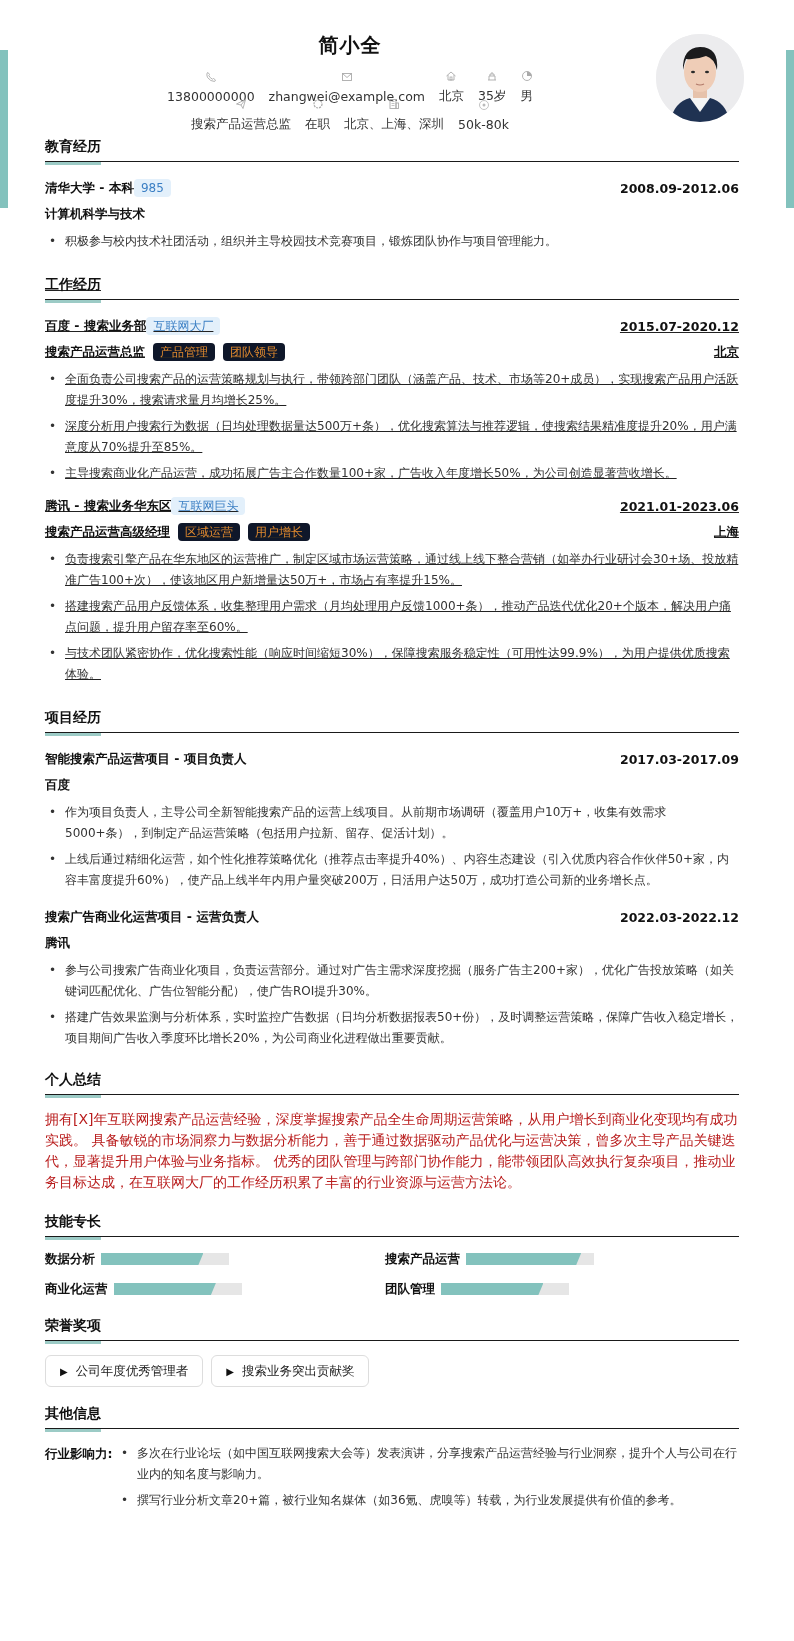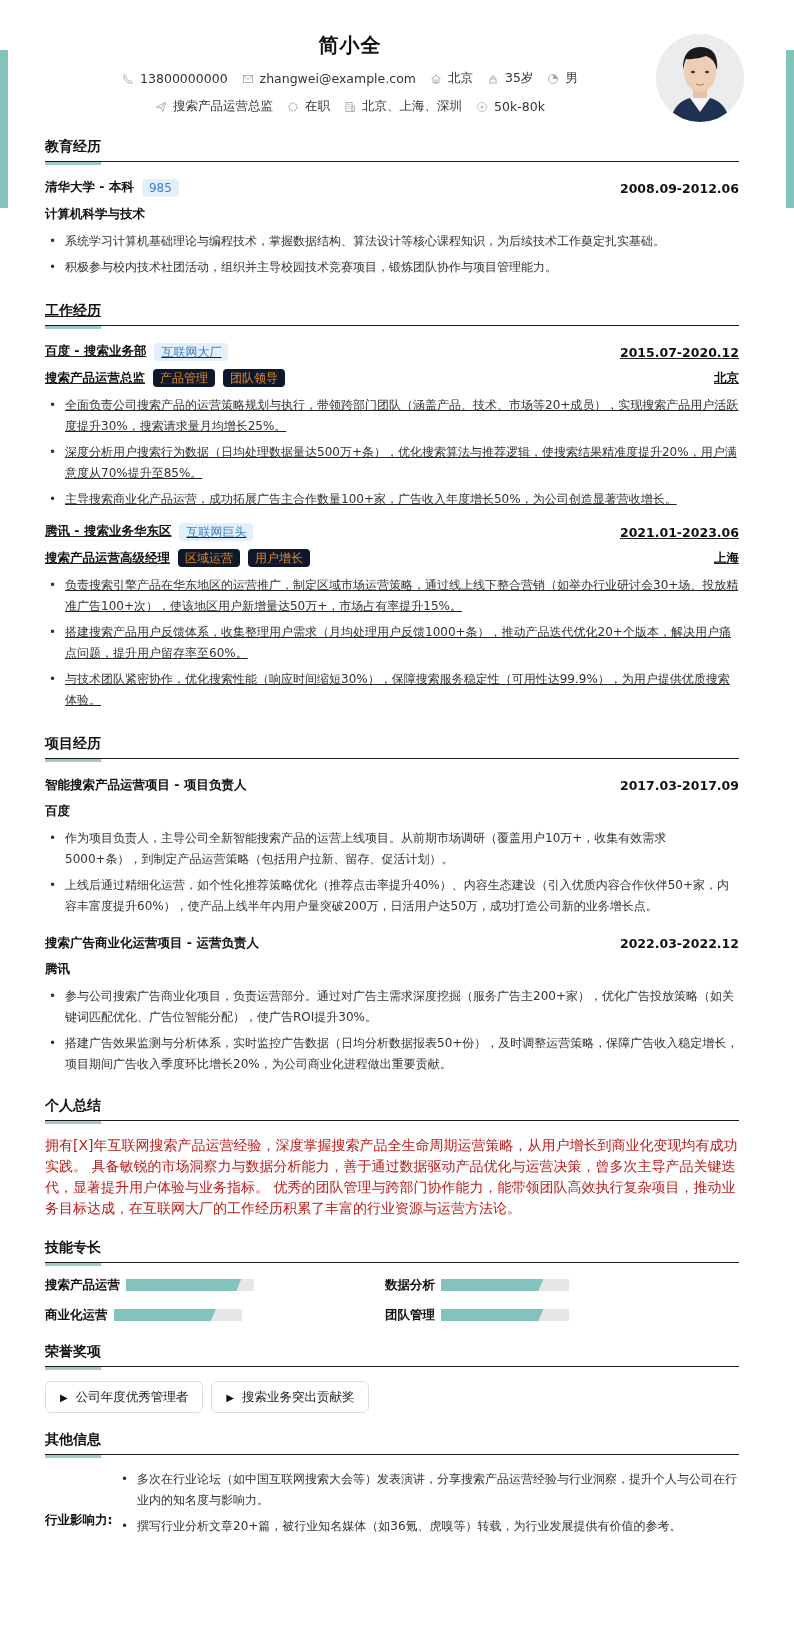--- a/index.html
+++ b/index.html
@@ -13,32 +13,32 @@
   }
   .side-bar { position: absolute; top: 50px; width: 8px; height: 158px; background: #83c2bd; }
   .side-bar.left { left: 0; }
   .side-bar.right { right: 0; }
 
   .header { position: absolute; top: 14px; left: 0; width: 794px; height: 120px; text-decoration: underline; }
   .name { position: absolute; top: 18px; left: 0; width: 700px; text-align: center; font-size: 20px; font-weight: bold; color: #111; letter-spacing: 1px; }
   .contact-row { position: absolute; left: 0; width: 700px; display: flex; justify-content: center; align-items: center; gap: 14px; font-size: 12.5px; color: #333; }
   .contact-row.r1 { top: 56px; }
   .contact-row.r2 { top: 84px; }
-  .ci { display: flex; align-items: center; gap: 6px; }
+  .ci { display: flex; align-items: center; gap: 6px; flex-direction: column; }
   .ci svg { width: 12px; height: 12px; }
   .avatar { position: absolute; top: 20px; left: 656px; width: 88px; height: 88px; border-radius: 50%; background: #ececee; overflow: hidden; }
 
   .content { position: absolute; top: 136px; left: 45px; width: 694px; }
   .section { margin-bottom: 14px; }
   .section-title { position: relative; font-size: 14px; font-weight: bold; color: #111; padding-bottom: 6px; border-bottom: 1.5px solid #1a1a1a; margin-bottom: 14px; height: 26px; line-height: 20px; }
   .section-title::after { content: ""; position: absolute; left: 0; bottom: -4px; width: 56px; height: 3px; background: #9ccbc6; }
 
   .entry { margin-bottom: 10px; }
   .entry-head { display: flex; justify-content: space-between; align-items: center; height: 24px; font-weight: bold; font-size: 12.5px; color: #111; }
-  .entry-head .left { display: flex; gap: 8px; }
+  .entry-head .left { display: flex; align-items: center; }
   .entry-sub { display: flex; justify-content: space-between; align-items: center; height: 28px; font-weight: bold; font-size: 12.5px; color: #111; }
   .entry-sub .left { display: flex; align-items: center; gap: 8px; }
   .tag { display: inline-block; padding: 1px 7px; border-radius: 4px; font-weight: normal; font-size: 12px; line-height: 16px; }
   .tag.blue { background: #e3f0fb; color: #3b7fc4; }
   .tag.orange { background: #0f172a; color: #e08a2e; }
 
   ul.bullets { list-style: none; }
   ul.bullets li { position: relative; padding-left: 20px; line-height: 21px; font-size: 12px; color: #333; margin: 3px 0 5px; }
   ul.bullets li::before { content: "•"; position: absolute; left: 4px; top: 0; color: #333; }
 
@@ -47,21 +47,21 @@
   .skills { display: grid; grid-template-columns: 340px 340px; row-gap: 14px; margin-bottom: 10px; }
   .skill { display: flex; align-items: center; gap: 6px; font-weight: bold; font-size: 12.5px; color: #111; height: 16px; }
   .skill-bar { position: relative; width: 128px; height: 12px; background: #e6e6e6; }
   .skill-fill { position: absolute; top: 0; left: 0; height: 12px; background: #83c2bd; clip-path: polygon(0 0, 100% 0, calc(100% - 5px) 100%, 0 100%); }
 
   .awards { display: flex; gap: 8px; margin-bottom: 16px; }
   .award { display: flex; align-items: center; gap: 8px; border: 1px solid #ddd; border-radius: 6px; padding: 6px 14px; font-size: 12.5px; color: #222; background: #fff; height: 32px; }
   .award .tri { font-size: 10px; color: #111; }
 
   .other-row { display: flex; }
-  .other-label { font-weight: bold; font-size: 12.5px; width: 72px; line-height: 21px; color: #111; flex-shrink: 0; margin-top: 40px; }
+  .other-label { font-weight: bold; font-size: 12.5px; width: 72px; line-height: 21px; color: #111; flex-shrink: 0; }
   .other-row ul.bullets li { margin: 3px 0 5px; }
 </style>
 </head>
 <body>
 
 <div class="side-bar left"></div>
 <div class="side-bar right"></div>
 
 <div class="header">
   <div class="name">简小全</div>
@@ -156,21 +156,20 @@
         <div class="left">
           <span>清华大学 - 本科</span>
           <span class="tag blue">985</span>
         </div>
         <span>2008.09-2012.06</span>
       </div>
       <div class="entry-sub">
         <span>计算机科学与技术</span>
       </div>
       <ul class="bullets">
-        <li>系统学习计算机基础理论与编程技术，掌握数据结构、算法设计等核心课程知识，为后续技术工作奠定扎实基础。</li>
         <li>积极参与校内技术社团活动，组织并主导校园技术竞赛项目，锻炼团队协作与项目管理能力。</li>
       </ul>
     </div>
   </div>
 
   <div class="section" style="margin-top:22px;text-decoration:underline;">
     <div class="section-title">工作经历</div>
 
     <div class="entry">
       <div class="entry-head">
@@ -253,29 +252,29 @@
 
   <div class="section" style="margin-top:20px;">
     <div class="section-title">个人总结</div>
     <p class="summary">拥有[X]年互联网搜索产品运营经验，深度掌握搜索产品全生命周期运营策略，从用户增长到商业化变现均有成功实践。 具备敏锐的市场洞察力与数据分析能力，善于通过数据驱动产品优化与运营决策，曾多次主导产品关键迭代，显著提升用户体验与业务指标。 优秀的团队管理与跨部门协作能力，能带领团队高效执行复杂项目，推动业务目标达成，在互联网大厂的工作经历积累了丰富的行业资源与运营方法论。</p>
   </div>
 
   <div class="section" style="margin-top:18px;">
     <div class="section-title">技能专长</div>
     <div class="skills">
       <div class="skill">
+        <span>数据分析</span>
+        <div class="skill-bar">
+            <div class="skill-fill" style="width:80%;"></div>
+          </div>
+      </div>
+      <div class="skill">
         <span>搜索产品运营</span>
         <div class="skill-bar">
             <div class="skill-fill" style="width:90%;"></div>
-          </div>
-      </div>
-      <div class="skill">
-        <span>数据分析</span>
-        <div class="skill-bar">
-            <div class="skill-fill" style="width:80%;"></div>
           </div>
       </div>
       <div class="skill">
         <span>商业化运营</span>
         <div class="skill-bar">
             <div class="skill-fill" style="width:80%;"></div>
           </div>
       </div>
       <div class="skill">
         <span>团队管理</span>

